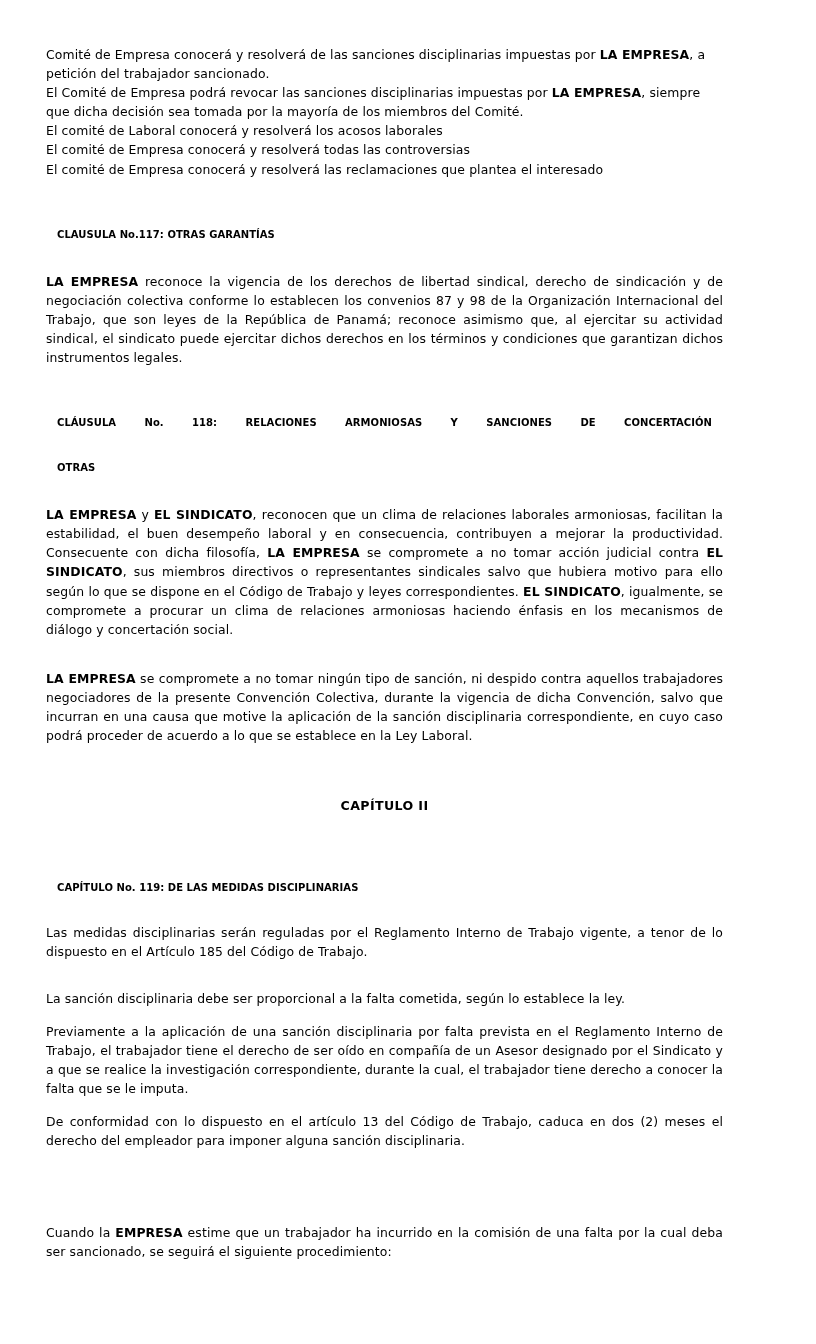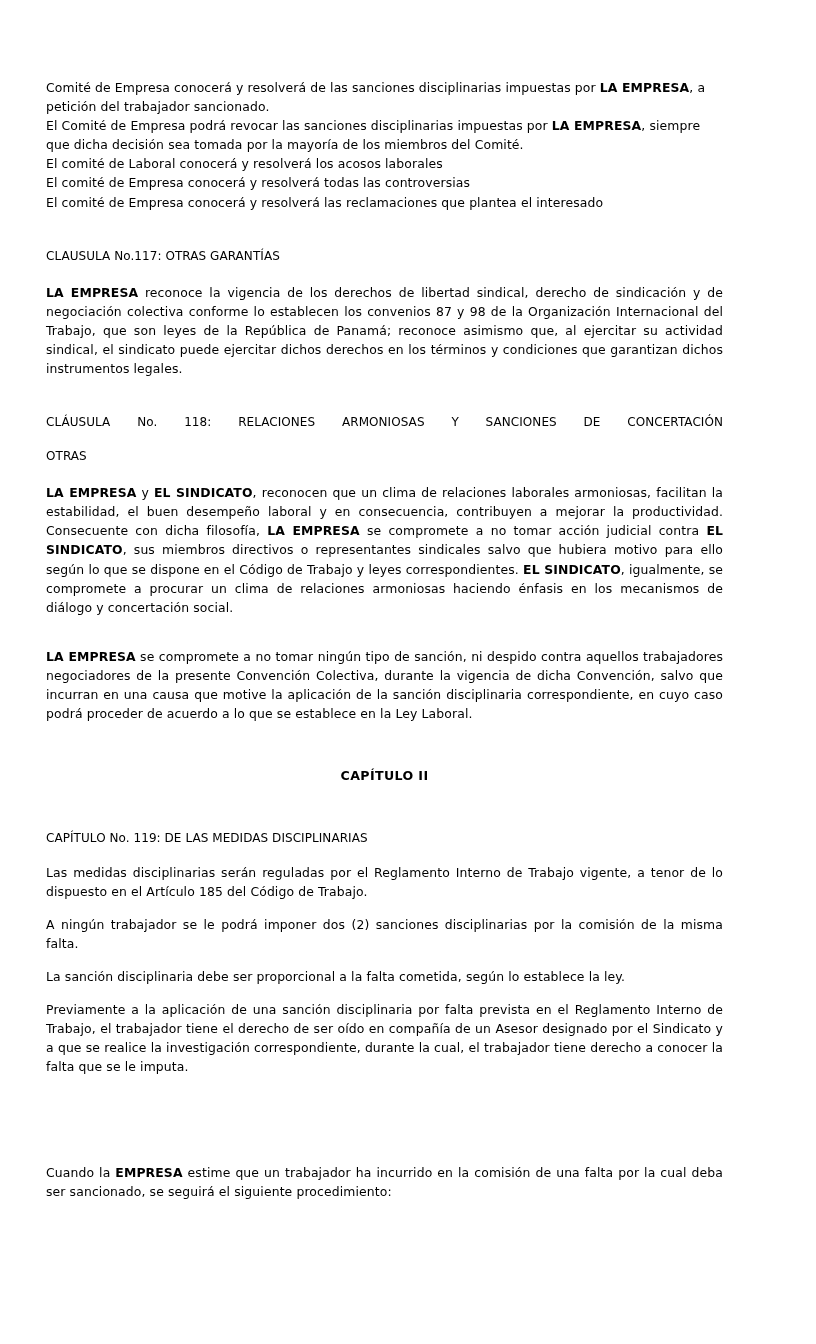--- a/index.html
+++ b/index.html
@@ -14,21 +14,21 @@
     font-family: "DejaVu Sans", sans-serif;
     color: #000000;
     -webkit-font-smoothing: none;
   }
   .page {
     position: relative;
     width: 733px;
     height: 1344px;
     background: #ffffff;
     box-sizing: border-box;
-    padding: 78px 93px 0 46px;
+    padding: 45px 93px 0 46px;
   }
   .doc-body {
     width: 677px;
   }
 
   
   .para {
     font-size: 12.4px;
     line-height: 19.1px;
     text-align: justify;
@@ -38,42 +38,42 @@
   }
   .para.flow {
     text-align: left;
   }
   b, .b {
     font-weight: bold;
   }
 
   
   .heading {
-    font-size: 12px;
-    font-weight: normal;
+    font-size: 10px;
+    font-weight: bold;
     line-height: 17px;
     text-align: justify;
-    margin: 0;
+    margin: 11px;
     letter-spacing: 0.005em;
   }
   .heading.stretch {
     text-align: justify;
   }
   .heading.stretch::after {
     content: "";
     display: inline-block;
     width: 100%;
   }
   .chapter {
     text-align: center;
     font-size: 12.6px;
     font-weight: bold;
     line-height: 18.5px;
     letter-spacing: 0.03em;
-    margin: 0;
+    margin: 8px;
   }
   .gap-14 { height: 14px; }
   .gap-16 { height: 16px; }
   .gap-18 { height: 18px; }
   .gap-20 { height: 20px; }
   .gap-30 { height: 30px; }
   .gap-36 { height: 36px; }
   .gap-44 { height: 44px; }
   .gap-52 { height: 52px; }
 </style>
@@ -113,26 +113,26 @@
     <div>
       <div class="chapter">CAPÍTULO II</div>
     </div>
 
     <div class="gap-44"></div>
 
     <h2 class="heading">CAPÍTULO No. 119: DE LAS MEDIDAS DISCIPLINARIAS</h2>
     <div class="gap-16"></div>
     <p class="para">Las medidas disciplinarias serán reguladas por el Reglamento Interno de Trabajo vigente, a tenor de lo dispuesto en el Artículo 185 del Código de Trabajo.</p>
     <div class="gap-14"></div>
-    <p class="para">A ningún trabajador se le podrá imponer dos (2) sanciones disciplinarias por la comisión de la misma falta.</p>
     <div class="gap-14"></div>
     <p class="para">La sanción disciplinaria debe ser proporcional a la falta cometida, según lo establece la ley.</p>
     <div class="gap-14"></div>
     <p class="para">Previamente a la aplicación de una sanción disciplinaria por falta prevista en el Reglamento Interno de Trabajo, el trabajador tiene el derecho de ser oído en compañía de un Asesor designado por el Sindicato y a que se realice la investigación correspondiente, durante la cual, el trabajador tiene derecho a conocer la falta que se le imputa.</p>
     <div class="gap-14"></div>
+    <p class="para">De conformidad con lo dispuesto en el artículo 13 del Código de Trabajo, caduca en dos (2) meses el derecho del empleador para imponer alguna sanción disciplinaria.</p>
 
     <div class="gap-52"></div>
 
     <div class="gap-20"></div>
     <p class="para"><span>Cuando la </span><b>EMPRESA</b><span> estime que un trabajador ha incurrido en la comisión de una falta por la cual deba ser sancionado, se seguirá el siguiente procedimiento:</span></p>
 
   </div>
 </div>
 
 </body></html>

